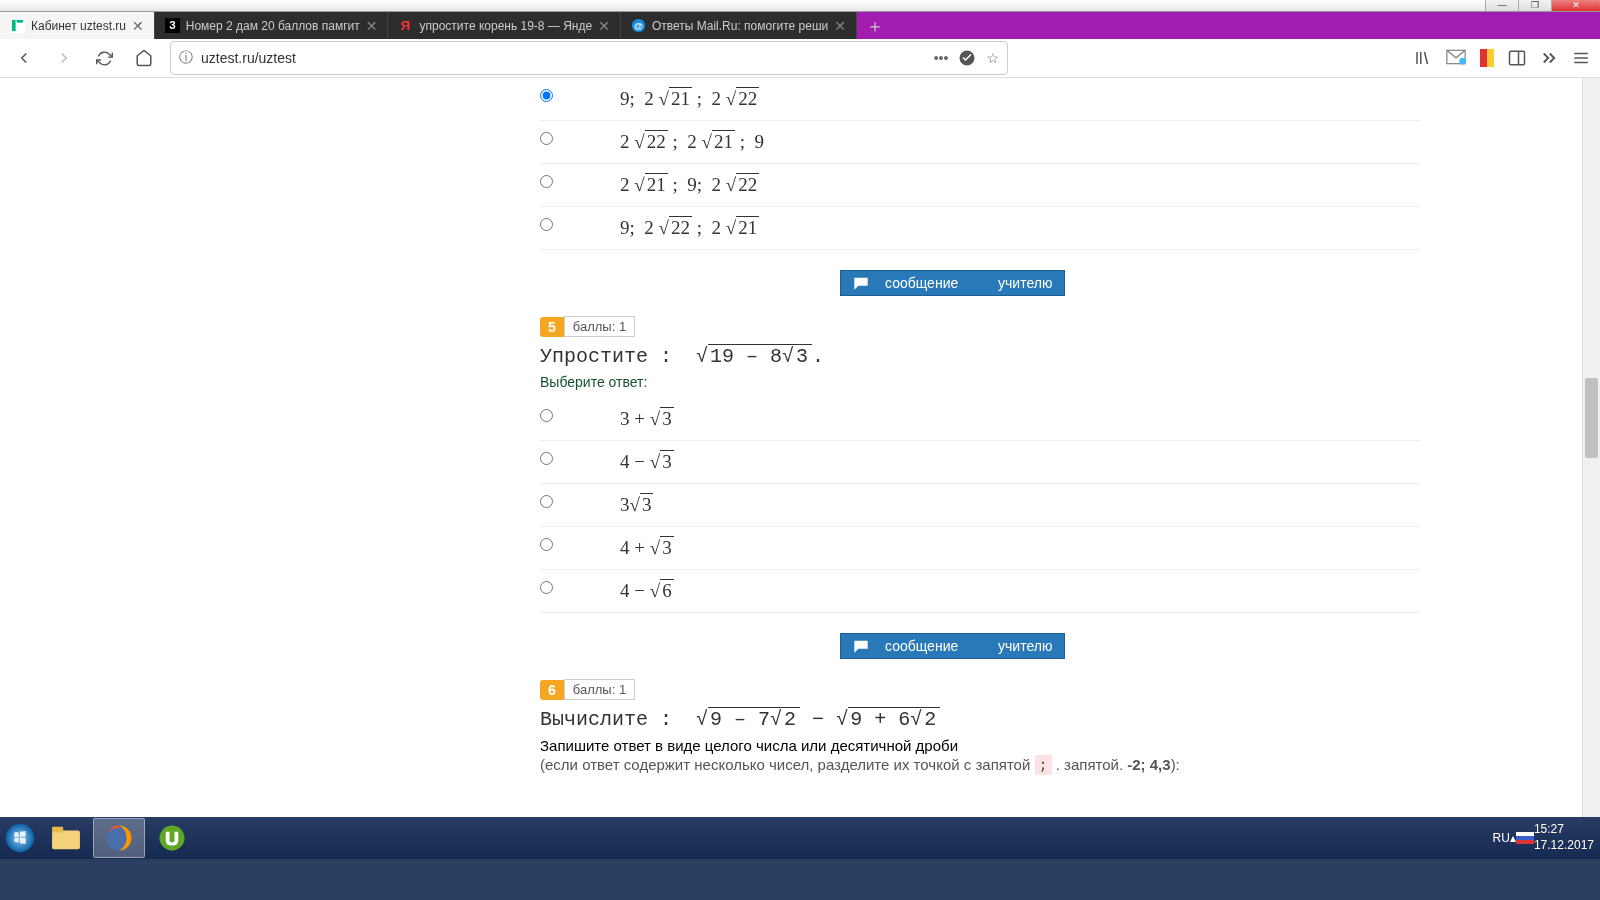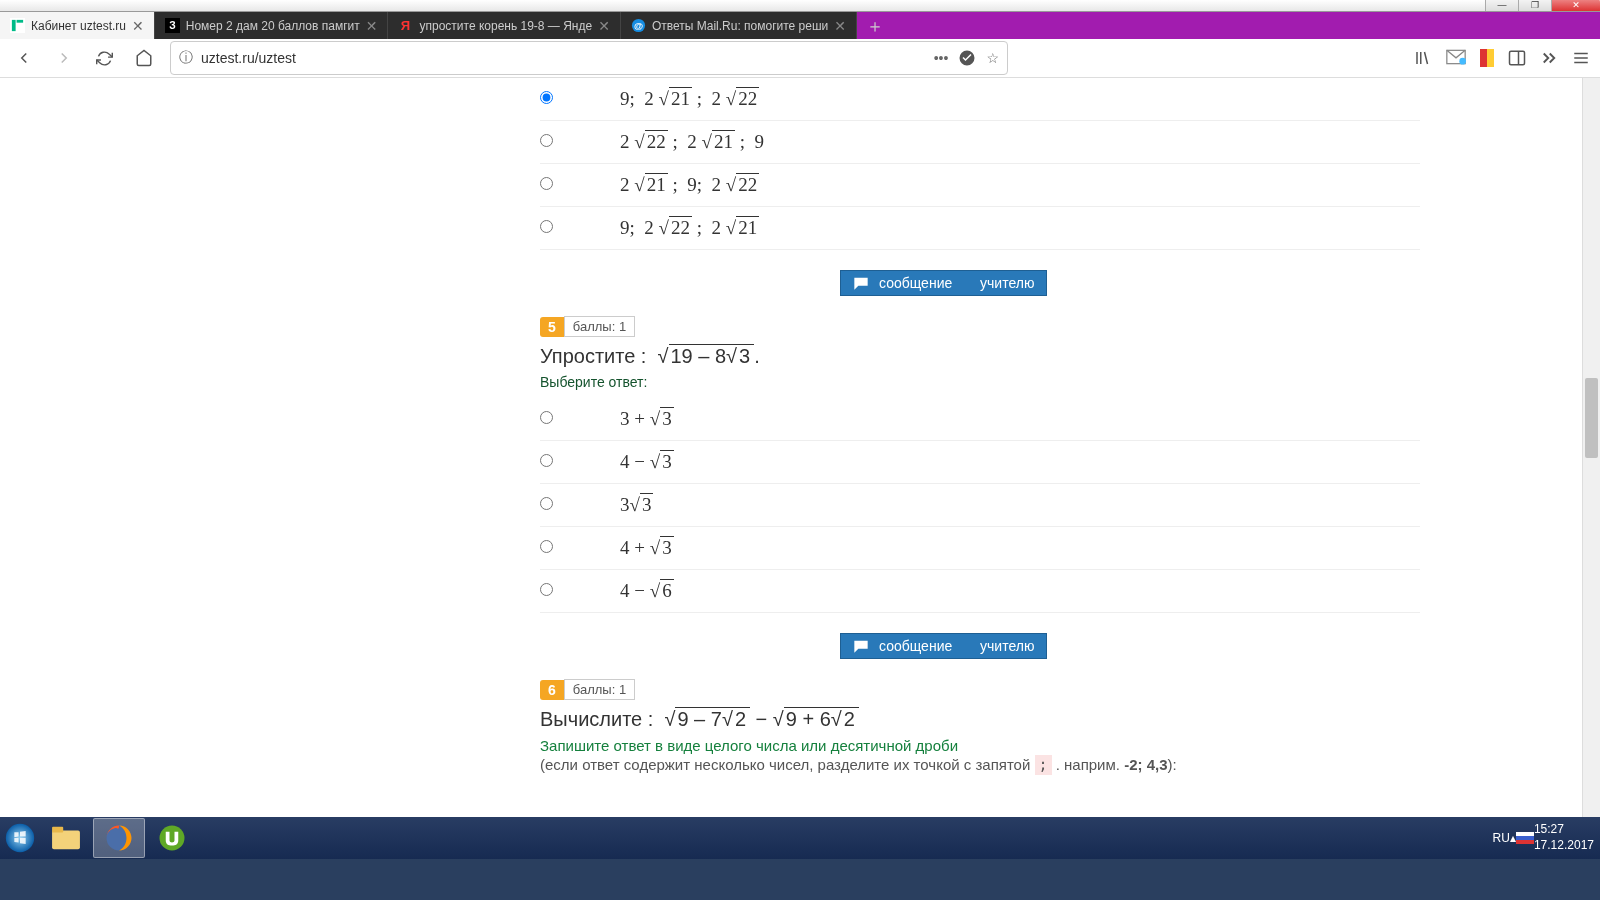--- a/index.html
+++ b/index.html
@@ -16,31 +16,31 @@
 .fav{width:15px;height:15px;display:inline-block}
 .toolbar{height:38px;background:#fff;display:flex;align-items:center;padding:0 10px;gap:12px;border-bottom:1px solid #ddd}
 .nav-btn{width:28px;height:28px;border-radius:4px;display:flex;align-items:center;justify-content:center;color:#555;cursor:pointer}
 .url-bar{flex:1;height:32px;border:1px solid #ccc;border-radius:4px;display:flex;align-items:center;padding:0 8px;gap:8px;font-size:14px;color:#666;max-width:820px}
 .url-right{margin-left:auto;display:flex;align-items:center;gap:10px;color:#666}
 .toolbar-icons{display:flex;gap:14px;margin-left:auto;color:#666}
 .content{height:739px;background:#fff;overflow:hidden;position:relative}
 .scrollbar{position:absolute;right:0;top:0;width:17px;height:100%;background:#f0f0f0;border-left:1px solid #ddd}
 .scroll-thumb{position:absolute;right:2px;top:300px;width:13px;height:80px;background:#c0c0c0;border-radius:2px}
 .page{margin-left:540px;width:880px;padding-top:0}
-.opt-row{display:flex;align-items:center;padding:10px 0;border-bottom:1px solid #eee}
+.opt-row{display:flex;padding:10px 0;border-bottom:1px solid #eee}
 .opt-radio{width:80px;text-align:left}
 .opt-radio input{margin:0}
 .opt-text{font-family:Georgia,serif;font-size:19px;color:#333}
-.msg-btn{display:inline-flex;align-items:center;gap:10px;background:#2979b9;color:#fff;font-size:14px;padding:4px 12px;border:1px solid #1e5f93;margin:20px 0 20px 300px;cursor:pointer}
+.msg-btn{display:inline-flex;align-items:center;gap:16px;background:#2979b9;color:#fff;font-size:14px;padding:4px 12px;border:1px solid #1e5f93;margin:20px 0 20px 300px;cursor:pointer}
 .q-head{display:flex;align-items:center;gap:0;margin-bottom:8px}
 .q-num{background:#f5a623;color:#fff;font-weight:bold;font-size:14px;padding:2px 8px;border-radius:3px 0 0 3px}
 .q-pts{background:#fff;border:1px solid #ccc;font-size:13px;padding:2px 8px;color:#555}
-.q-title{font-family:Liberation Sans, sans-serif;font-size:20px;color:#333;margin:6px 0}
+.q-title{font-family:Liberation Mono, monospace;font-size:20px;color:#333;margin:6px 0}
 .q-sub{font-size:14px;color:#14532d;margin-bottom:8px}
-.q-hint{font-size:15px;color:#15803d;margin-top:0}
+.q-hint{font-size:15px;color:#000000;margin-top:0}
 .q-hint2{font-size:15px;color:#555;margin-top:2px}
 .semi{background:#fbe3e3;padding:1px 4px;font-family:monospace}
 .sqrt{position:relative;display:inline-block}
 .sqrt::before{content:"√";font-size:1em}
 .sqrt>span{border-top:1.2px solid #333;padding:0 2px}
 .sqrt.big>span{border-top:1.4px solid #333}
 .taskbar{height:42px;background:linear-gradient(rgba(40,60,100,0.8),rgba(20,40,80,0.9));display:flex;align-items:center;position:relative}
 .start{width:40px;height:40px;display:flex;align-items:center;justify-content:center;cursor:pointer}
 .tb-icon{width:50px;height:38px;display:flex;align-items:center;justify-content:center;cursor:pointer;margin:0 1px}
 .tb-icon.active{background:rgba(255,255,255,0.25);border:1px solid rgba(255,255,255,0.4);border-radius:2px}
@@ -247,21 +247,21 @@
     
     <div class="q-head">
       <span class="q-num">6</span>
       <span class="q-pts">баллы: 1</span>
     </div>
     <div class="q-title">
       <span>Вычислите :</span>&nbsp;&nbsp;<span class="sqrt big"><span><span>9 – 7</span><span class="sqrt"><span>2</span></span></span></span><span> − </span><span class="sqrt big"><span><span>9 + 6</span><span class="sqrt"><span>2</span></span></span></span>
     </div>
     <div class="q-hint">Запишите ответ в виде целого числа или десятичной дроби</div>
     <div class="q-hint2">
-      <span>(если ответ содержит несколько чисел, разделите их точкой с запятой </span><span class="semi">;</span><span> . наприм. </span><b>-2; 4,3</b><span>):</span>
+      <span>(если ответ содержит несколько чисел, разделите их точкой с запятой </span><span class="semi">;</span><span> . запятой. </span><b>-2; 4,3</b><span>):</span>
     </div>
 
   </div>
 </div>
 
 <div class="taskbar">
   <div class="start">
       <svg width="34" height="34" viewBox="0 0 48 48">
         <circle cx="24" cy="24" r="20" fill="url(#g)"></circle>
         <defs>

